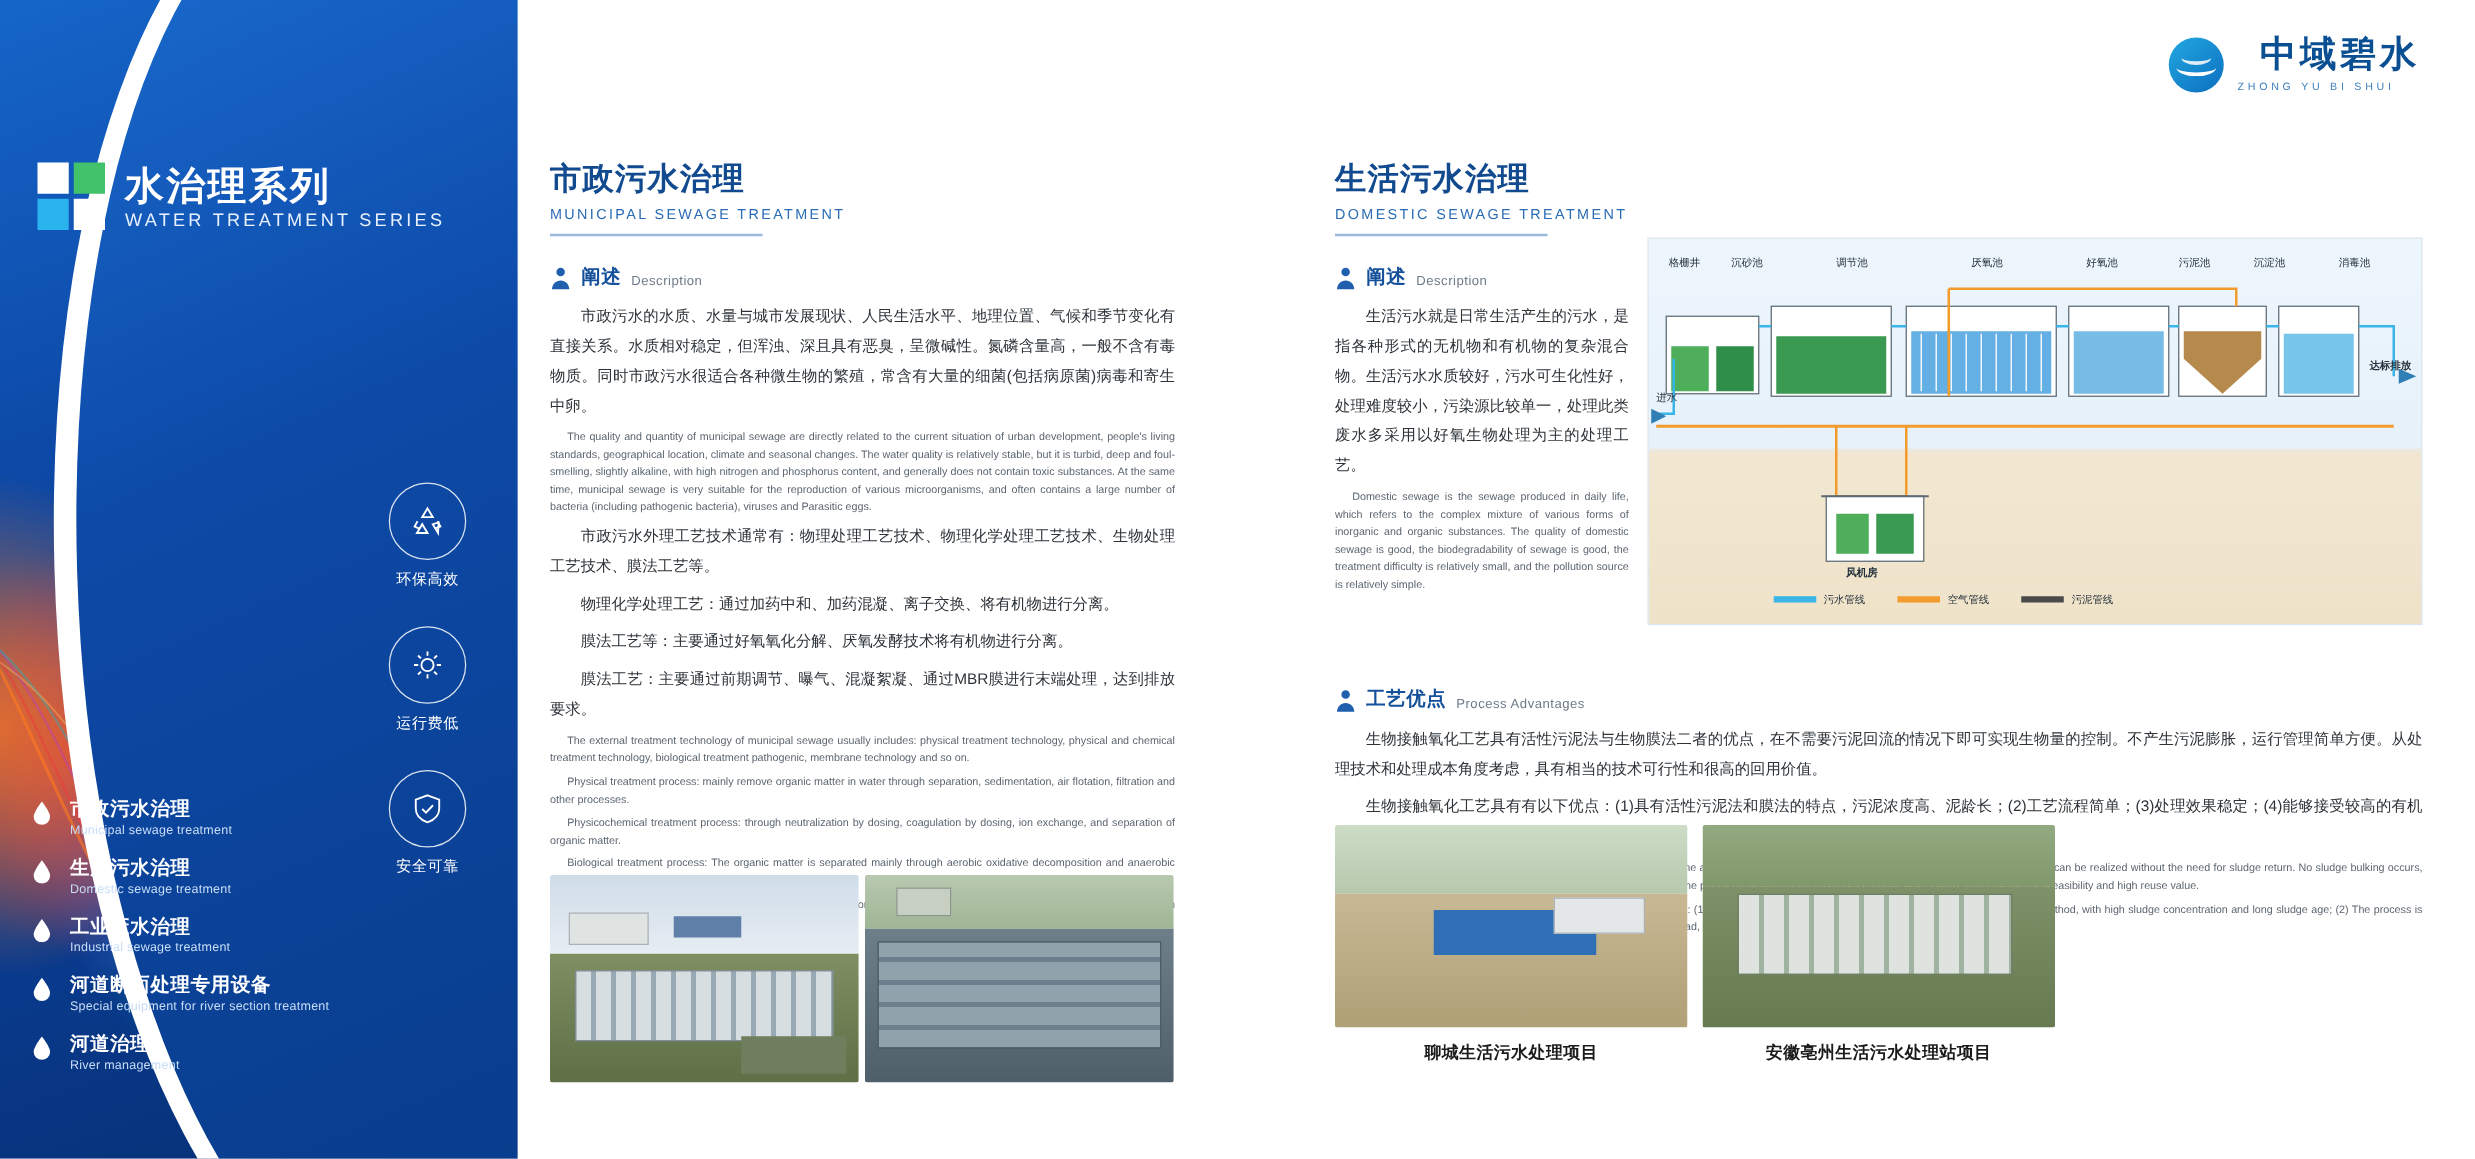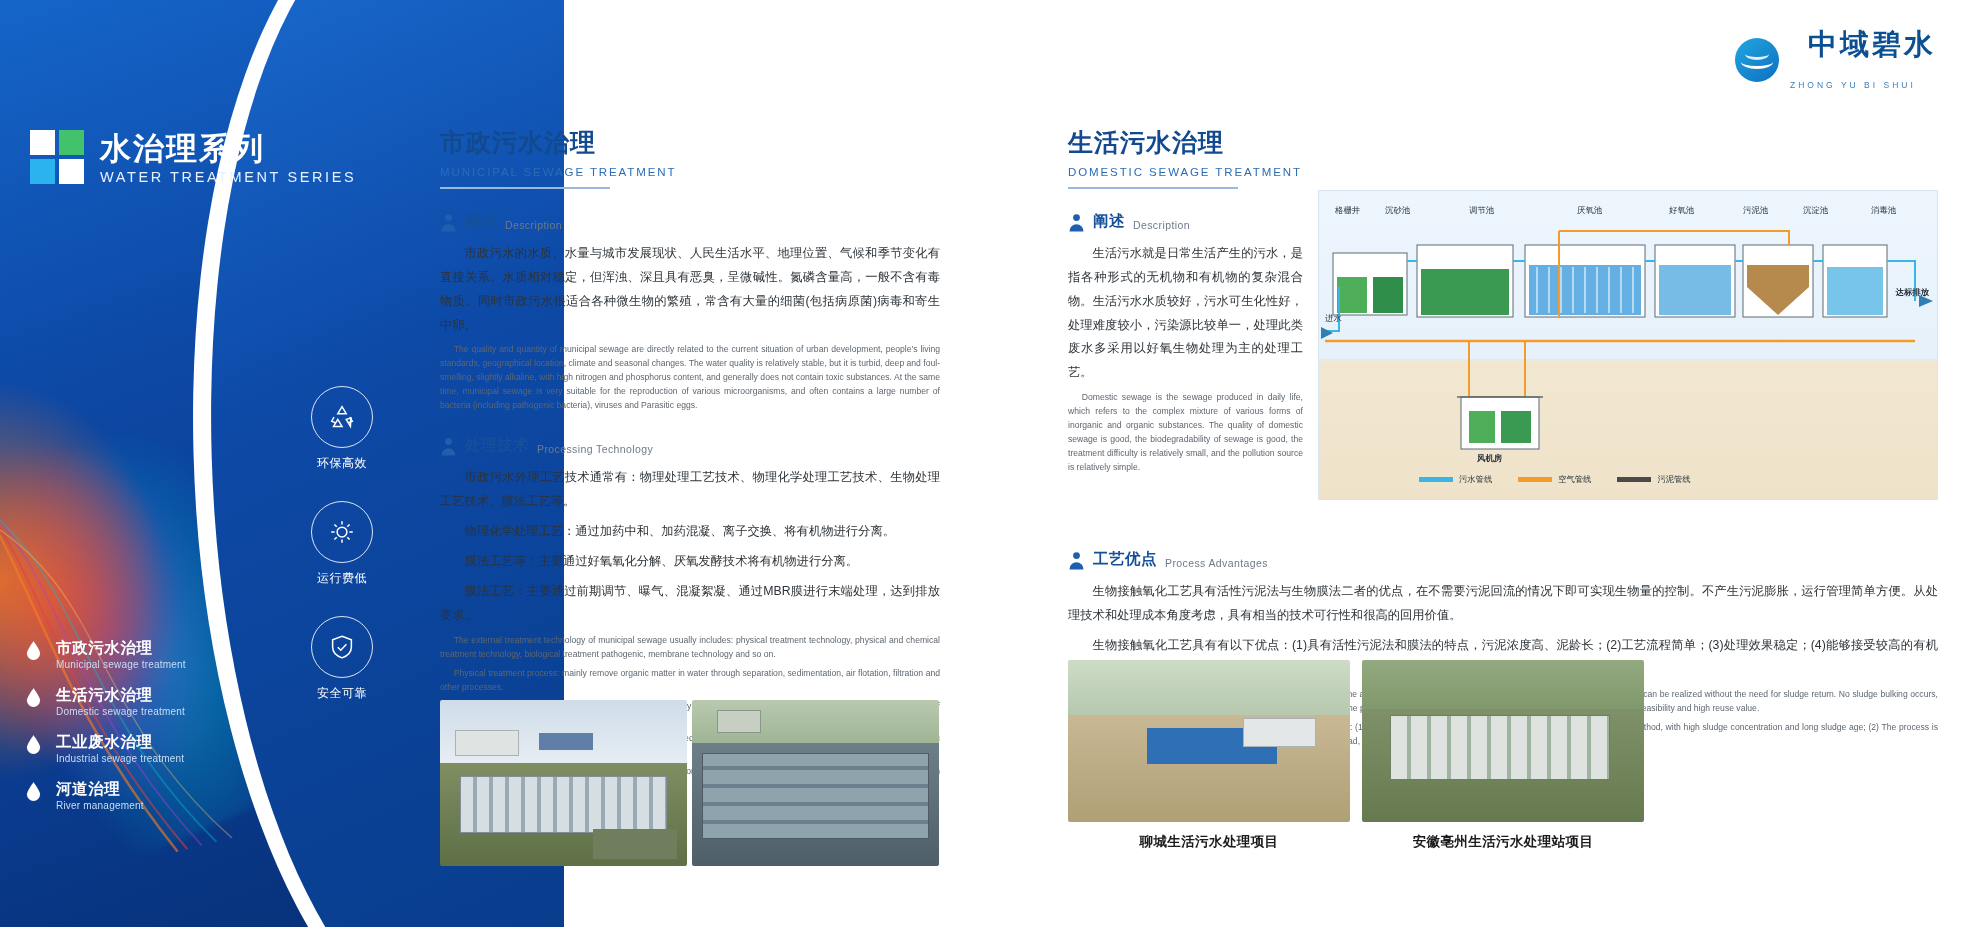--- a/index.html
+++ b/index.html
@@ -7,21 +7,21 @@
   body {
     width:1980px; height:927px;
     background:#ffffff;
     font-family:"Liberation Sans", sans-serif;
     overflow:hidden;
     position:relative;
   }
 
   
   #left-panel {
-    position:absolute; left:0; top:0; width:564px; height:927px;
+    position:absolute; left:0; top:0; width:414px; height:927px;
     background:linear-gradient(160deg,#1565c9 0%,#0d49a6 35%,#0a3f97 60%,#072f74 100%);
     overflow:hidden;
   }
   
   #swoosh {
     position:absolute; right:-150px; top:-120px;
     width:520px; height:1180px;
     background:#ffffff;
     border-radius:60% 0 0 55%;
     transform:rotate(-4deg);
@@ -100,21 +100,21 @@
   #logo-mark .wave {
     position:absolute; left:6px; top:17px; width:32px; height:14px;
     border-bottom:3px solid #ffffff; border-radius:0 0 50% 50%;
   }
   #logo-mark .wave2 {
     position:absolute; left:10px; top:10px; width:24px; height:12px;
     border-bottom:3px solid #ffffff; border-radius:0 0 50% 50%;
     opacity:.85;
   }
   #logo-text-cn { color:#0b4f93; font-size:29px; font-weight:bold; letter-spacing:3px; line-height:1;margin-left:18px; }
-  #logo-text-en { color:#3d7fbe; font-size:8.5px; letter-spacing:3px; margin-top:21px; }
+  #logo-text-en { color:#3d7fbe; font-size:8.5px; letter-spacing:3px; margin-top:5px; }
 
   
   .col { position:absolute; top:126px; }
   #col-left { left:440px; width:500px; }
   #col-right { left:1068px; width:870px; }
 
   .h-cn { font-size:25px; color:#124a8f; font-weight:bold; letter-spacing:1px; }
   .h-en { font-size:11.5px; color:#2b6cb5; letter-spacing:1.9px; margin-top:7px; }
   .h-rule { width:170px; height:1.6px; background:#9ab9dd; margin-top:9px; }
 
@@ -249,20 +249,27 @@
       <svg class="drop" viewBox="0 0 16 20">
           <path d="M8 0 C8 0 1 9 1 13 a7 7 0 0 0 14 0 C15 9 8 0 8 0z" fill="#ffffff"></path>
         </svg>
       <div class="nav-cn">工业废水治理</div>
       <div class="nav-en">Industrial sewage treatment</div>
     </div>
     <div class="nav-item">
       <svg class="drop" viewBox="0 0 16 20">
           <path d="M8 0 C8 0 1 9 1 13 a7 7 0 0 0 14 0 C15 9 8 0 8 0z" fill="#ffffff"></path>
         </svg>
+      <div class="nav-cn">河道断面处理专用设备</div>
+      <div class="nav-en">Special equipment for river section treatment</div>
+    </div>
+    <div class="nav-item">
+      <svg class="drop" viewBox="0 0 16 20">
+          <path d="M8 0 C8 0 1 9 1 13 a7 7 0 0 0 14 0 C15 9 8 0 8 0z" fill="#ffffff"></path>
+        </svg>
       <div class="nav-cn">河道治理</div>
       <div class="nav-en">River management</div>
     </div>
   </div>
 </div>
 
 <div id="logo">
   <div id="logo-mark">
     <span class="wave2"></span>
       <span class="wave"></span>
@@ -282,28 +289,20 @@
     <svg class="sec-ico" viewBox="0 0 17 19">
       <circle cx="8.5" cy="4.6" r="3.4" fill="#1f5fae"></circle>
       <path d="M1.6 18.4c0-4 3.1-7.1 6.9-7.1s6.9 3.1 6.9 7.1z" fill="#1f5fae"></path>
     </svg>
     <span class="sec-cn">阐述</span>
     <span class="sec-en">Description</span>
   </div>
   <p class="cn">市政污水的水质、水量与城市发展现状、人民生活水平、地理位置、气候和季节变化有直接关系。水质相对稳定，但浑浊、深且具有恶臭，呈微碱性。氮磷含量高，一般不含有毒物质。同时市政污水很适合各种微生物的繁殖，常含有大量的细菌(包括病原菌)病毒和寄生中卵。</p>
   <p class="en ind">The quality and quantity of municipal sewage are directly related to the current situation of urban development, people's living standards, geographical location, climate and seasonal changes. The water quality is relatively stable, but it is turbid, deep and foul-smelling, slightly alkaline, with high nitrogen and phosphorus content, and generally does not contain toxic substances. At the same time, municipal sewage is very suitable for the reproduction of various microorganisms, and often contains a large number of bacteria (including pathogenic bacteria), viruses and Parasitic eggs.</p>
 
-  <div class="sec-head">
-    <svg class="sec-ico" viewBox="0 0 17 19">
-      <circle cx="8.5" cy="4.6" r="3.4" fill="#1f5fae"></circle>
-      <path d="M1.6 18.4c0-4 3.1-7.1 6.9-7.1s6.9 3.1 6.9 7.1z" fill="#1f5fae"></path>
-    </svg>
-    <span class="sec-cn">处理技术</span>
-    <span class="sec-en">Processing Technology</span>
-  </div>
   <p class="cn">市政污水外理工艺技术通常有：物理处理工艺技术、物理化学处理工艺技术、生物处理工艺技术、膜法工艺等。</p>
   <p class="cn">物理化学处理工艺：通过加药中和、加药混凝、离子交换、将有机物进行分离。</p>
   <p class="cn">膜法工艺等：主要通过好氧氧化分解、厌氧发酵技术将有机物进行分离。</p>
   <p class="cn">膜法工艺：主要通过前期调节、曝气、混凝絮凝、通过MBR膜进行末端处理，达到排放要求。</p>
   <p class="en ind">The external treatment technology of municipal sewage usually includes: physical treatment technology, physical and chemical treatment technology, biological treatment pathogenic, membrane technology and so on.</p>
   <p class="en ind">Physical treatment process: mainly remove organic matter in water through separation, sedimentation, air flotation, filtration and other processes.</p>
   <p class="en ind">Physicochemical treatment process: through neutralization by dosing, coagulation by dosing, ion exchange, and separation of organic matter.</p>
   <p class="en ind">Biological treatment process: The organic matter is separated mainly through aerobic oxidative decomposition and anaerobic fermentation technology.</p>
   <p class="en ind">Membrane process: mainly through pre-conditioning, aeration, coagulation and flocculation, and terminal treatment through MBR membrane to meet the emission requirements.</p>
 </div>

